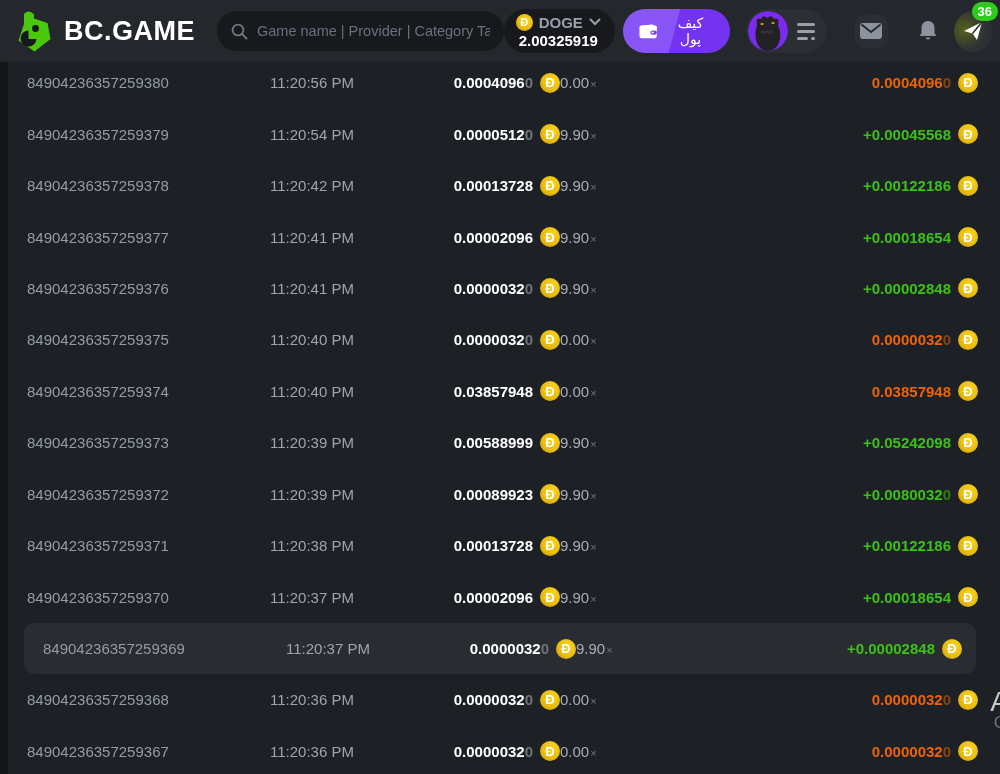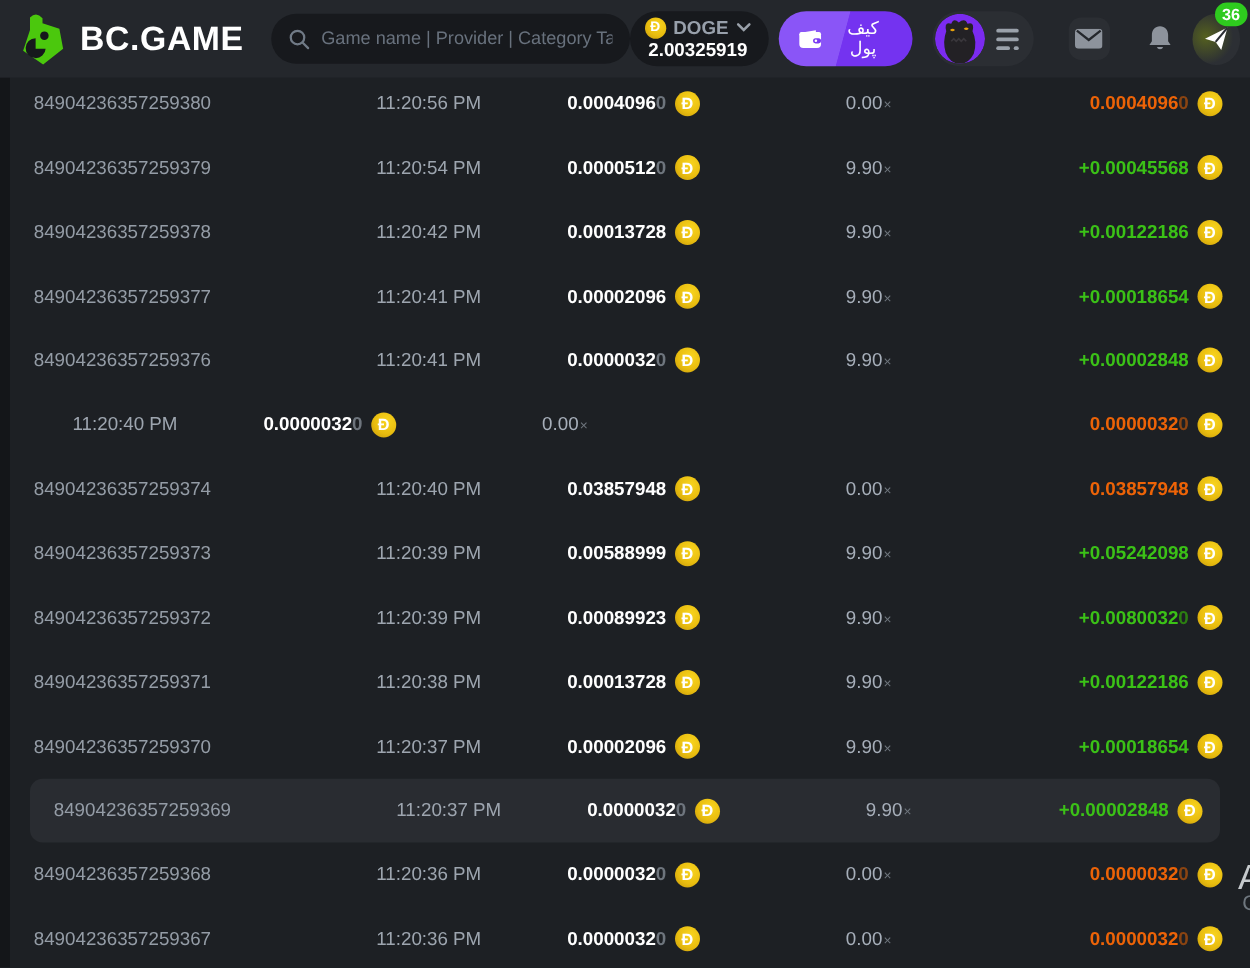--- a/index.html
+++ b/index.html
@@ -36,24 +36,24 @@
   .bell-btn { margin-left:30px; cursor:pointer; display:flex; }
   .chat-btn { margin-left:16px; width:41px; height:41px; border-radius:50%; background:radial-gradient(circle at 28% 45%, #55611f, #2c2f34 62%); position:relative; display:flex; align-items:center; justify-content:center; cursor:pointer; }
   .chat-badge { position:absolute; top:-9px; right:-6px; background:#2ecb1e; color:#fff; font-size:13px; font-weight:bold; border-radius:10px; padding:1px 6px; line-height:17px; }
 
   
   .left-strip { position:absolute; left:0; top:62px; width:8px; height:712px; background:#141619; z-index:2; }
   .bet-table { position:relative; margin-top:-5px; z-index:1; }
   .row { display:flex; align-items:center; height:51.45px; padding:0 22px 0 27px; font-size:15px; cursor:pointer; }
   .row.hl { background:#292c31; border-radius:10px; margin:0 24px; padding:0 14px 0 19px; }
   .c-id { width:243px; color:#949ca6; }
-  .c-time { width:115px; color:#9da5af;text-align:right; }
+  .c-time { width:115px; color:#9da5af; }
   .c-amount { width:175px; display:flex; justify-content:flex-end; align-items:center; font-weight:bold; color:#fff; }
   .c-amount .dim { color:#6e757d; }
-  .c-mult { width:270px; text-align:center; color:#a6aeb9; }
+  .c-mult { width:270px; text-align:left; color:#a6aeb9; }
   .c-mult .x { font-size:11px; color:#6f767e; margin-left:1px; }
   .c-payout { flex:1; display:flex; justify-content:flex-end; align-items:center; font-weight:bold; }
   .c-payout.win .pmain { color:#3bc117; } .c-payout.win .pdim { color:#2c7e12; }
   .c-payout.loss .pmain { color:#ed6307; } .c-payout.loss .pdim { color:#8a4412; }
   .num { display:inline-flex;align-items:flex-end; }
   .coin-m { margin-left:7px; }
 
   
   .frag-a { position:absolute; right:-9px; top:686px; font-size:28px; color:#c6cacd; z-index:3; }
   .frag-g { position:absolute; right:-7px; top:713px; font-size:17px; color:#6f777f; z-index:3; }
@@ -244,20 +244,21 @@
     <div class="c-payout win">
       <span class="num">
           <span class="pmain">+0.00002848</span>
           <span class="pdim"></span>
         </span>
       <span class="coin coin-m">Ð</span>
     </div>
   </div>
 
   <div class="row">
+    <div class="c-id">84904236357259375</div>
     <div class="c-time">11:20:40 PM</div>
     <div class="c-amount">
       <span class="num">
           <span class="main">0.0000032</span>
           <span class="dim">0</span>
         </span>
       <span class="coin coin-m">Ð</span>
     </div>
     <div class="c-mult"><span class="mval">0.00</span><span class="x">×</span></div>
     <div class="c-payout loss">

